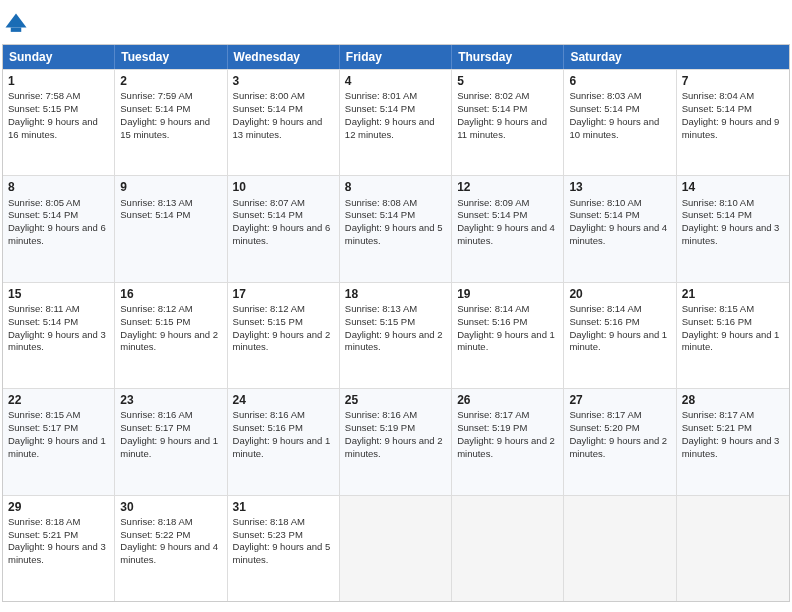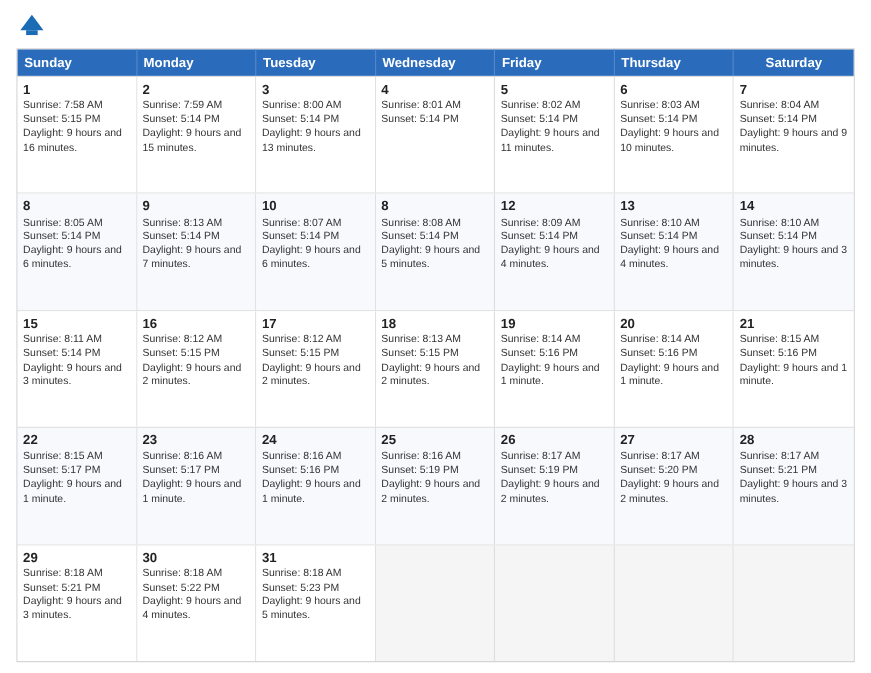--- a/index.html
+++ b/index.html
@@ -6,21 +6,21 @@
     body {
       font-family: Arial, sans-serif;
       background: #fff;
       width: 792px;
       height: 612px;
       overflow: hidden;
     }
     .page {
       width: 792px;
       height: 612px;
-      padding: 10px 15px;
+      padding: 10px 2px;
       display: flex;
       flex-direction: column;
     }
     .header {
       display: flex;
       justify-content: space-between;
       align-items: flex-start;
       margin-bottom: 6px;
     }
     .logo {
@@ -63,21 +63,21 @@
       background: #2a6bbc;
     }
     .cal-header-cell {
       color: white;
       font-weight: bold;
       font-size: 12px;
       padding: 5px 6px;
       text-align: left;
       border-right: 1px solid #5588cc;
     }
-    .cal-header-cell:last-child { border-right: none; text-align: center; }
+    .cal-header-cell:last-child { border-right: none; }
     .cal-body {
       flex: 1;
       display: flex;
       flex-direction: column;
     }
     .cal-row {
       display: grid;
       grid-template-columns: repeat(7, 1fr);
       flex: 1;
       border-top: 1px solid #ddd;
@@ -121,40 +121,39 @@
     </div>
     <div class="title-block">
       <div class="month-year"></div>
       <div class="location"></div>
     </div>
   </div>
 
   <div class="calendar">
     <div class="cal-header" id="cal-header-row">
         <div class="cal-header-cell">Sunday</div>
-        <div class="cal-header-cell">Monday</div>
         <div class="cal-header-cell">Tuesday</div>
         <div class="cal-header-cell">Wednesday</div>
         <div class="cal-header-cell">Friday</div>
         <div class="cal-header-cell">Thursday</div>
         <div class="cal-header-cell">Saturday</div>
       </div>
     <div class="cal-body" id="cal-body">
         <div class="cal-row">
           <div class="cal-cell"><span class="day-num">1</span><span>Sunrise: 7:58 AM</span><br><span>Sunset: 5:15 PM</span><br><span>Daylight: 9 hours and 16 minutes.</span></div>
           <div class="cal-cell"><span class="day-num">2</span><span>Sunrise: 7:59 AM</span><br><span>Sunset: 5:14 PM</span><br><span>Daylight: 9 hours and 15 minutes.</span></div>
           <div class="cal-cell"><span class="day-num">3</span><span>Sunrise: 8:00 AM</span><br><span>Sunset: 5:14 PM</span><br><span>Daylight: 9 hours and 13 minutes.</span></div>
-          <div class="cal-cell"><span class="day-num">4</span><span>Sunrise: 8:01 AM</span><br><span>Sunset: 5:14 PM</span><br></div>
+          <div class="cal-cell"><span class="day-num">4</span><span>Sunrise: 8:01 AM</span><br><span>Sunset: 5:14 PM</span><br><span>Daylight: 9 hours and 12 minutes.</span></div>
           <div class="cal-cell"><span class="day-num">5</span><span>Sunrise: 8:02 AM</span><br><span>Sunset: 5:14 PM</span><br><span>Daylight: 9 hours and 11 minutes.</span></div>
           <div class="cal-cell"><span class="day-num">6</span><span>Sunrise: 8:03 AM</span><br><span>Sunset: 5:14 PM</span><br><span>Daylight: 9 hours and 10 minutes.</span></div>
           <div class="cal-cell"><span class="day-num">7</span><span>Sunrise: 8:04 AM</span><br><span>Sunset: 5:14 PM</span><br><span>Daylight: 9 hours and 9 minutes.</span></div>
         </div>
         <div class="cal-row">
           <div class="cal-cell"><span class="day-num">8</span><span>Sunrise: 8:05 AM</span><br><span>Sunset: 5:14 PM</span><br><span>Daylight: 9 hours and 6 minutes.</span></div>
-          <div class="cal-cell"><span class="day-num">9</span><span>Sunrise: 8:13 AM</span><br><span>Sunset: 5:14 PM</span><br><span>Daylight: 9 hours and 7 minutes.</span></div>
+          <div class="cal-cell"><span class="day-num">9</span><span>Sunrise: 8:13 AM</span><br><span>Sunset: 5:14 PM</span><br></div>
           <div class="cal-cell"><span class="day-num">10</span><span>Sunrise: 8:07 AM</span><br><span>Sunset: 5:14 PM</span><br><span>Daylight: 9 hours and 6 minutes.</span></div>
           <div class="cal-cell"><span class="day-num">8</span><span>Sunrise: 8:08 AM</span><br><span>Sunset: 5:14 PM</span><br><span>Daylight: 9 hours and 5 minutes.</span></div>
           <div class="cal-cell"><span class="day-num">12</span><span>Sunrise: 8:09 AM</span><br><span>Sunset: 5:14 PM</span><br><span>Daylight: 9 hours and 4 minutes.</span></div>
           <div class="cal-cell"><span class="day-num">13</span><span>Sunrise: 8:10 AM</span><br><span>Sunset: 5:14 PM</span><br><span>Daylight: 9 hours and 4 minutes.</span></div>
           <div class="cal-cell"><span class="day-num">14</span><span>Sunrise: 8:10 AM</span><br><span>Sunset: 5:14 PM</span><br><span>Daylight: 9 hours and 3 minutes.</span></div>
         </div>
         <div class="cal-row">
           <div class="cal-cell"><span class="day-num">15</span><span>Sunrise: 8:11 AM</span><br><span>Sunset: 5:14 PM</span><br><span>Daylight: 9 hours and 3 minutes.</span></div>
           <div class="cal-cell"><span class="day-num">16</span><span>Sunrise: 8:12 AM</span><br><span>Sunset: 5:15 PM</span><br><span>Daylight: 9 hours and 2 minutes.</span></div>
           <div class="cal-cell"><span class="day-num">17</span><span>Sunrise: 8:12 AM</span><br><span>Sunset: 5:15 PM</span><br><span>Daylight: 9 hours and 2 minutes.</span></div>

